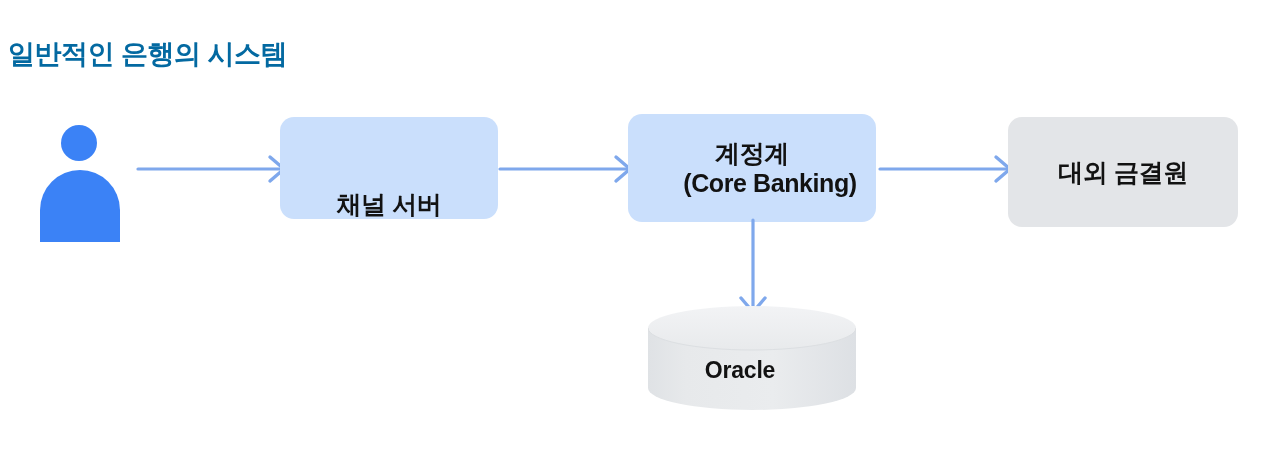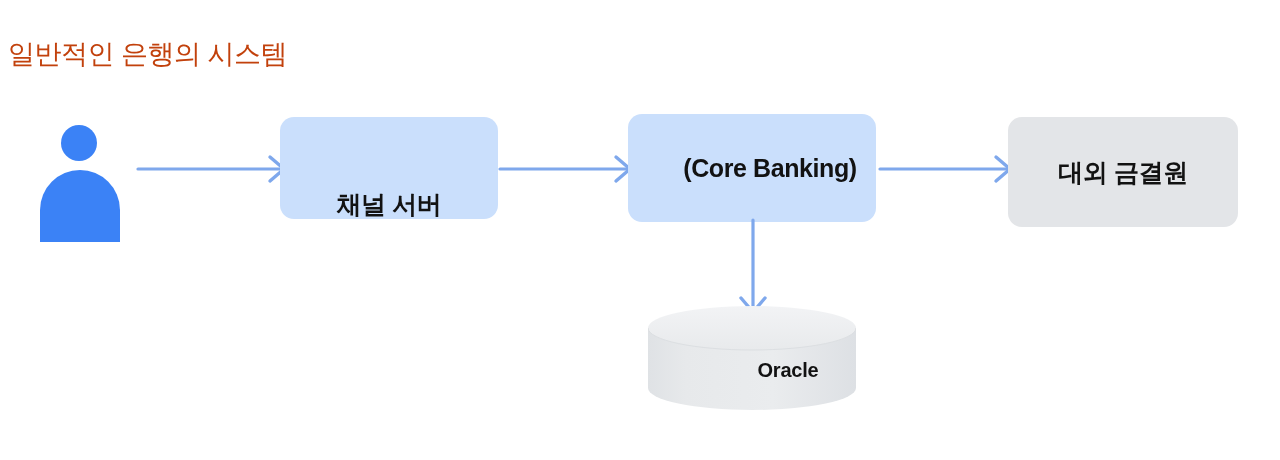--- a/index.html
+++ b/index.html
@@ -17,22 +17,22 @@
     position: relative;
     width: 1280px;
     height: 460px;
     background: #ffffff;
   }
   #diagram-title {
     position: absolute;
     left: 8px;
     top: 36px;
     font-size: 27px;
-    font-weight: normal;
-    color: #c2410c;
+    font-weight: bold;
+    color: #0369a1;
     letter-spacing: -0.5px;
     white-space: nowrap;
   }
   .node-box {
     position: absolute;
     display: flex;
     align-items: center;
     justify-content: center;
     text-align: center;
     border-radius: 14px;
@@ -118,25 +118,24 @@
     position: absolute;
     left: 0;
     top: 0;
     width: 184px;
     height: 104px;
     display: flex;
     align-items: center;
     justify-content: center;
     padding-top: 24px;
     box-sizing: border-box;
-    font-size: 20px;
+    font-size: 23px;
     font-weight: bold;
     color: #121212;
     letter-spacing: -0.2px;
-    margin-left: 48px;
   }
 </style>
 </head>
 <body>
 
 <div id="canvas">
 
   <div id="diagram-title">일반적인 은행의 시스템</div>
 
   <div id="actor-user">
@@ -157,20 +156,21 @@
 
   <div class="arrow" id="arrow-channel-to-core">
     <svg width="138" height="34" viewBox="0 0 138 34">
       <line x1="4" y1="17" x2="132" y2="17" stroke="#7FA8EC" stroke-width="3.2" stroke-linecap="round"></line>
       <polyline points="120,5 134,17 120,29" fill="none" stroke="#7FA8EC" stroke-width="3.4" stroke-linecap="round" stroke-linejoin="round"></polyline>
     </svg>
   </div>
 
   <div class="node-box" id="node-core-banking">
     <span>
+      <span class="node-line-1">계정계</span>
       <span class="node-line-2">(Core Banking)</span>
     </span>
   </div>
 
   <div class="arrow" id="arrow-core-to-external">
     <svg width="138" height="34" viewBox="0 0 138 34">
       <line x1="4" y1="17" x2="132" y2="17" stroke="#7FA8EC" stroke-width="3.2" stroke-linecap="round"></line>
       <polyline points="120,5 134,17 120,29" fill="none" stroke="#7FA8EC" stroke-width="3.4" stroke-linecap="round" stroke-linejoin="round"></polyline>
     </svg>
   </div>

